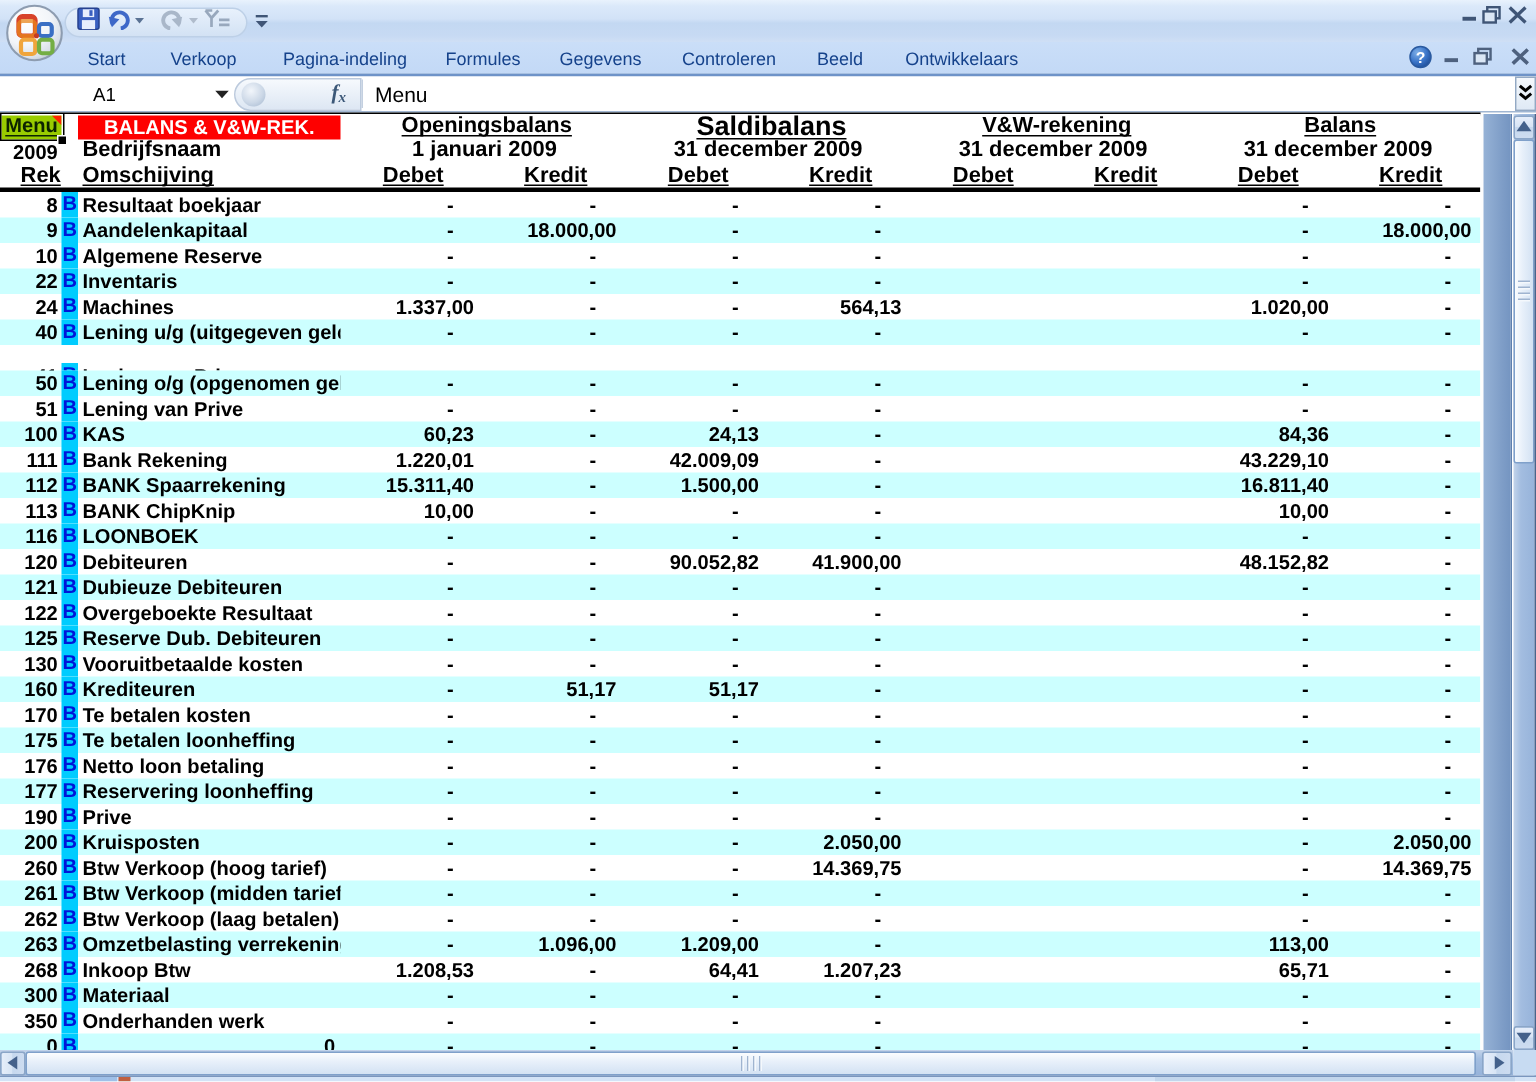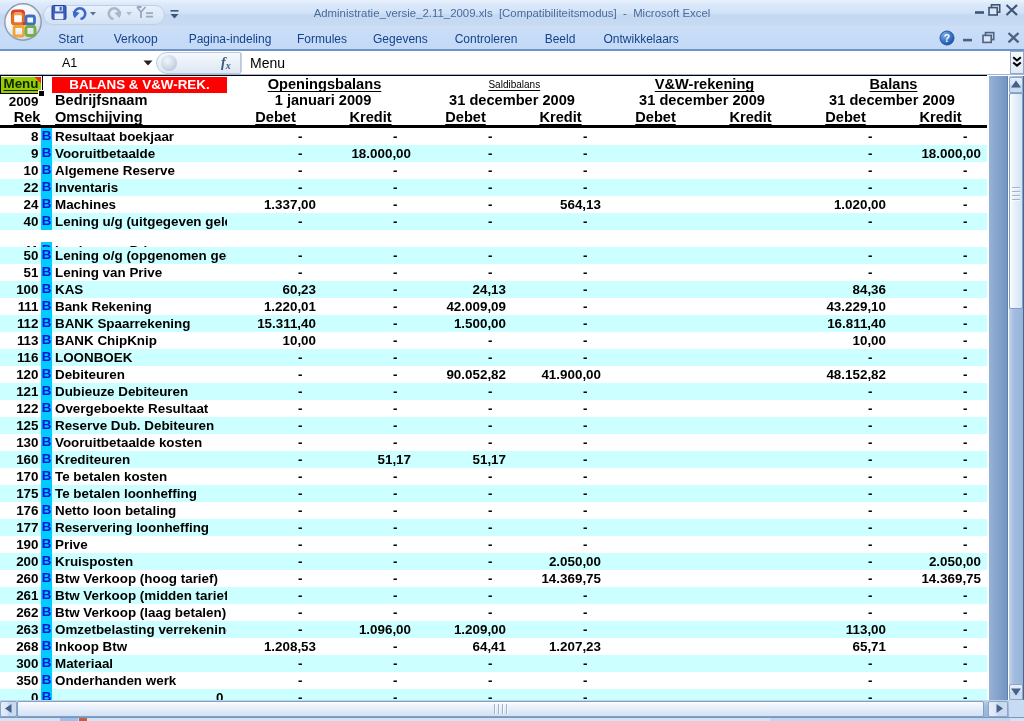--- a/index.html
+++ b/index.html
@@ -44,21 +44,20 @@
 <div class="ab" id="fbar"></div>
 <div class="ab" id="fbot"></div>
 <div class="ab" id="sheetline"></div>
 
 <svg class="ab" style="left:968px;top:2px" width="56" height="16" viewBox="0 0 56 16">
       <rect x="7" y="9.2" width="9" height="2.6" fill="#3f5576"></rect>
       <rect x="23.5" y="2.8" width="8.2" height="7.4" fill="none" stroke="#3f5576" stroke-width="1.6"></rect>
       <rect x="21" y="5.6" width="8.2" height="7.4" fill="#dbe7f5" stroke="#3f5576" stroke-width="1.6"></rect>
       <path d="M38.5 3 L49 13 M49 3 L38.5 13" stroke="#3f5576" stroke-width="2.2"></path>
     </svg>
-<div class="ab" style="left:0;top:7px;width:1024px;text-align:center;font-size:11.4px;color:#4a6a99">Administratie_versie_2.11_2009.xls&nbsp; [Compatibiliteitsmodus]&nbsp; -&nbsp; Microsoft Excel</div>
 <div class="ab" style="left:43px;top:5px;width:122px;height:19.5px;border:1px solid #bdd0e7;border-radius:10px;background:linear-gradient(to bottom,#e8f1fc,#d3e2f4)"></div>
 <svg class="ab" style="left:51px;top:4px" width="16" height="17" viewBox="0 0 16 17">
       <rect x="1" y="1.5" width="14" height="14" rx="1.5" fill="#3a5fc0"></rect>
       <rect x="1" y="1.5" width="14" height="14" rx="1.5" fill="none" stroke="#26418f" stroke-width="1"></rect>
       <rect x="4.2" y="2.2" width="7.6" height="5.2" fill="#e8eefc"></rect>
       <rect x="8.6" y="2.8" width="2.1" height="3.8" fill="#3a5fc0"></rect>
       <rect x="3.6" y="9.4" width="8.8" height="6" fill="#e8eefc"></rect>
     </svg>
 <svg class="ab" style="left:72px;top:6px" width="24" height="14" viewBox="0 0 24 14">
       <path d="M3.2 10.5 A 5.4 5.4 0 1 1 8.5 13" fill="none" stroke="#3e68c8" stroke-width="2.6"></path>
@@ -146,21 +145,21 @@
 <div class="ab" style="left:1px;top:0.5px;width:40px;height:16px;background:#99cc00"></div>
 <div class="ab" style="left:3.5px;top:0;width:40px;height:16.5px;font-size:13.4px;line-height:16.5px;font-weight:bold;color:#0d2400;text-decoration:underline">Menu</div>
 <svg class="ab" style="left:34px;top:1px" width="7" height="7" viewBox="0 0 7 7">
         <path d="M0.5 0 L7 0 L7 6.5 Z" fill="#ff2400"></path>
       </svg>
 <div class="ab" style="left:0;top:-1px;width:42.5px;height:18.5px;border:1.8px solid #000"></div>
 <div class="ab" style="left:37.5px;top:13.5px;width:6px;height:6px;background:#fff"></div>
 <div class="ab" style="left:38.5px;top:14.5px;width:5px;height:5px;background:#000"></div>
 <div class="ab" style="left:52px;top:0.5px;width:175px;height:16px;background:#fe0000;color:#fff;font-weight:bold;font-size:13.4px;line-height:16px;text-align:center">BALANS &amp; V&amp;W-REK.</div>
 <div class="ab" style="left:324.5px;top:-0.5px;transform:translateX(-50%);font-weight:bold;font-size:14.6px;line-height:17px;text-decoration:underline;white-space:nowrap">Openingsbalans</div>
-<div class="ab" style="left:514.3px;top:-0.5px;transform:translateX(-50%);font-weight:normal;font-size:10px;line-height:17px;text-decoration:underline;white-space:nowrap">Saldibalans</div>
+<div class="ab" style="left:514.3px;top:-0.5px;transform:translateX(-50%);font-weight:bold;font-size:18px;line-height:17px;text-decoration:underline;white-space:nowrap">Saldibalans</div>
 <div class="ab" style="left:704.5px;top:-0.5px;transform:translateX(-50%);font-weight:bold;font-size:14.6px;line-height:17px;text-decoration:underline;white-space:nowrap">V&amp;W-rekening</div>
 <div class="ab" style="left:893.5px;top:-0.5px;transform:translateX(-50%);font-weight:bold;font-size:14.6px;line-height:17px;text-decoration:underline;white-space:nowrap">Balans</div>
 <div class="ab" style="left:0;top:16.5px;width:38.5px;text-align:right;font-weight:bold;font-size:13.4px;line-height:17px">2009</div>
 <div class="ab" style="left:55px;top:16px;font-weight:bold;font-size:14.6px;line-height:17px">Bedrijfsnaam</div>
 <div class="ab" style="left:323px;top:16px;transform:translateX(-50%);font-weight:bold;font-size:14.6px;line-height:17px;white-space:nowrap">1 januari 2009</div>
 <div class="ab" style="left:512px;top:16px;transform:translateX(-50%);font-weight:bold;font-size:14.6px;line-height:17px;white-space:nowrap">31 december 2009</div>
 <div class="ab" style="left:702px;top:16px;transform:translateX(-50%);font-weight:bold;font-size:14.6px;line-height:17px;white-space:nowrap">31 december 2009</div>
 <div class="ab" style="left:892px;top:16px;transform:translateX(-50%);font-weight:bold;font-size:14.6px;line-height:17px;white-space:nowrap">31 december 2009</div>
 <div class="ab" style="left:0;top:32.5px;width:40.5px;text-align:right;font-weight:bold;font-size:14.6px;line-height:17px;text-decoration:underline">Rek</div>
 <div class="ab" style="left:55px;top:32.5px;font-weight:bold;font-size:14.6px;line-height:17px;text-decoration:underline">Omschijving</div>
@@ -180,21 +179,21 @@
 <span class="n" style="left:212.5px">-</span>
 <span class="n" style="left:307.5px">-</span>
 <span class="n" style="left:402.5px">-</span>
 <span class="n" style="left:497.5px">-</span>
 <span class="n" style="left:782.5px">-</span>
 <span class="n" style="left:877.5px">-</span>
 </div>
 <div class="row cy" style="top:69.0px">
 <span class="rek">9</span>
         <span class="bcol">B</span>
-<span class="nm">Vooruitbetaalde</span>
+<span class="nm">Aandelenkapitaal</span>
 <span class="n" style="left:212.5px">-</span>
 <span class="n" style="left:321px">18.000,00</span>
 <span class="n" style="left:402.5px">-</span>
 <span class="n" style="left:497.5px">-</span>
 <span class="n" style="left:782.5px">-</span>
 <span class="n" style="left:891px">18.000,00</span>
 </div>
 <div class="row" style="top:86.0px">
 <span class="rek">10</span>
         <span class="bcol">B</span>

